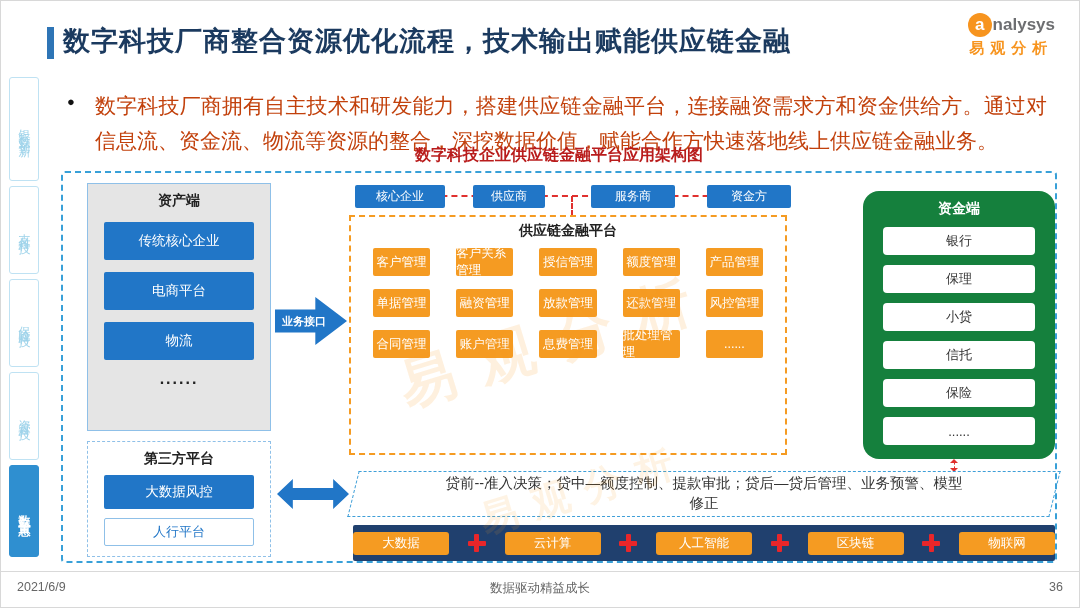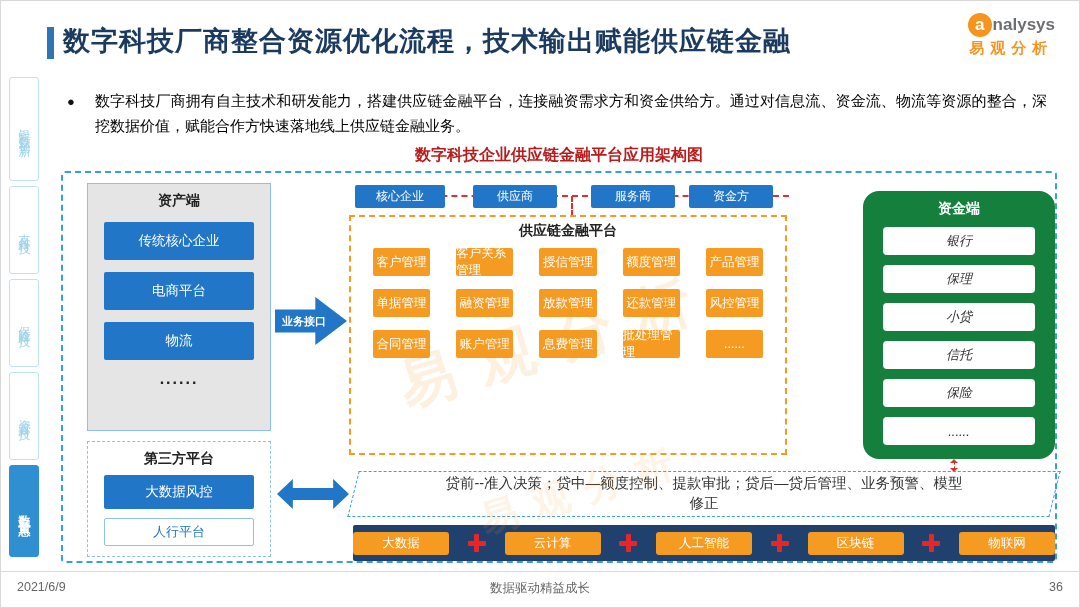--- a/index.html
+++ b/index.html
@@ -13,22 +13,22 @@
             color:#1b3a5f; letter-spacing:1px; white-space:nowrap; }
   .logo   { position:absolute; right:24px; top:12px; text-align:center; }
   .logo-row { display:flex; align-items:center; justify-content:center; gap:1px; }
   .logo-a { width:24px; height:24px; border-radius:50%; background:#f7941e; color:#fff;
             font-weight:bold; font-size:17px; display:flex; align-items:center; justify-content:center; }
   .logo-rest { color:#6d6e71; font-weight:bold; font-size:17px; }
   .logo-cn { color:#f7941e; font-weight:bold; font-size:15px; letter-spacing:6px; margin-top:2px; }
 
   
   .bullet { position:absolute; left:66px; top:93px; font-size:13px; color:#111; }
-  .intro  { position:absolute; left:94px; top:88px; width:952px; font-size:15px;
-            line-height:1.65; color:#000000; text-align:justify; }
+  .intro  { position:absolute; left:94px; top:88px; width:952px; font-size:21px;
+            line-height:1.65; color:#c2410c; text-align:justify; }
   .caption { position:absolute; left:60px; top:144px; width:996px; text-align:center;
              font-size:16px; font-weight:bold; color:#b91c1c; }
 
   
   .sidebar { position:absolute; left:8px; top:76px; width:30px; display:flex;
              flex-direction:column; gap:5px; }
   .side-tab { writing-mode:vertical-rl; text-orientation:upright; display:flex;
               align-items:center; justify-content:center; border:1px solid #bfe2f3;
               background:#fff; color:#9ed3ea; font-size:12px; letter-spacing:3px;
               border-radius:3px; cursor:pointer; }
@@ -65,42 +65,42 @@
   .flow-arrow .lbl { position:absolute; left:0; top:50%; transform:translateY(-50%);
     width:100%; text-align:center; color:#fff; font-size:11px; font-weight:bold;
     padding-right:14px; }
   .arr-business { left:274px; top:296px; width:72px; height:48px; }
   .arr-funding  { left:792px; top:296px; width:68px; height:48px; }
 
   
   .role { position:absolute; top:184px; height:23px; background:#2176c7; color:#fff;
           font-size:12px; display:flex; align-items:center; justify-content:center;
           border-radius:2px; z-index:1; }
-  .role-0 { left:354px; width:90px; } .role-1 { left:472px; width:84px;text-align:right; }
-  .role-2 { left:590px; width:84px; } .role-3 { left:688px; width:84px;text-align:center; }
+  .role-0 { left:354px; width:90px; } .role-1 { left:472px; width:72px;text-align:right; }
+  .role-2 { left:590px; width:84px; } .role-3 { left:706px; width:84px;text-align:center; }
   .role-hline { position:absolute; left:360px; top:194px; width:428px;
                 border-top:2px dashed #e0302e; z-index:0; }
   .role-vline { position:absolute; left:570px; top:195px; height:20px;
                 border-left:2px dashed #e0302e; z-index:0; }
 
   
   .platform { position:absolute; left:348px; top:214px; width:438px; height:240px;
               border:2px dashed #f59b22; }
   .platform .grp-title { margin-top:5px; }
   .mod-grid { margin:8px 22px 0; display:grid; grid-template-columns:repeat(5,1fr);
               column-gap:26px; row-gap:13px; }
   .mod { height:28px; background:#f59b22; color:#fff; font-size:12.5px;
          display:flex; align-items:center; justify-content:center; border-radius:2px; }
 
   
   .funding { position:absolute; left:862px; top:190px; width:192px; height:268px;
              background:#15803d; border-radius:16px; padding-top:9px; }
   .funding .grp-title { color:#fff; margin-top:0; margin-bottom:9px; }
   .fund-box { margin:0 20px 10px; height:28px; background:#fff; border-radius:4px;
-              display:flex; align-items:center; justify-content:center; font-size:13px; color:#333;font-style:italic; }
+              display:flex; align-items:center; justify-content:center; font-size:13px; color:#333; }
 
   
   .vlink { position:absolute; left:948px; top:458px; width:10px; height:13px; }
   .vlink .tri-up { position:absolute; left:1px; top:0; width:0; height:0;
     border:4px solid transparent; border-bottom-color:#e0302e; border-top-width:0; }
   .vlink .tri-dn { position:absolute; left:1px; bottom:0; width:0; height:0;
     border:4px solid transparent; border-top-color:#e0302e; border-bottom-width:0; }
   .vlink .ln { position:absolute; left:4.5px; top:3px; height:7px; border-left:1.5px dashed #e0302e; }
 
   

